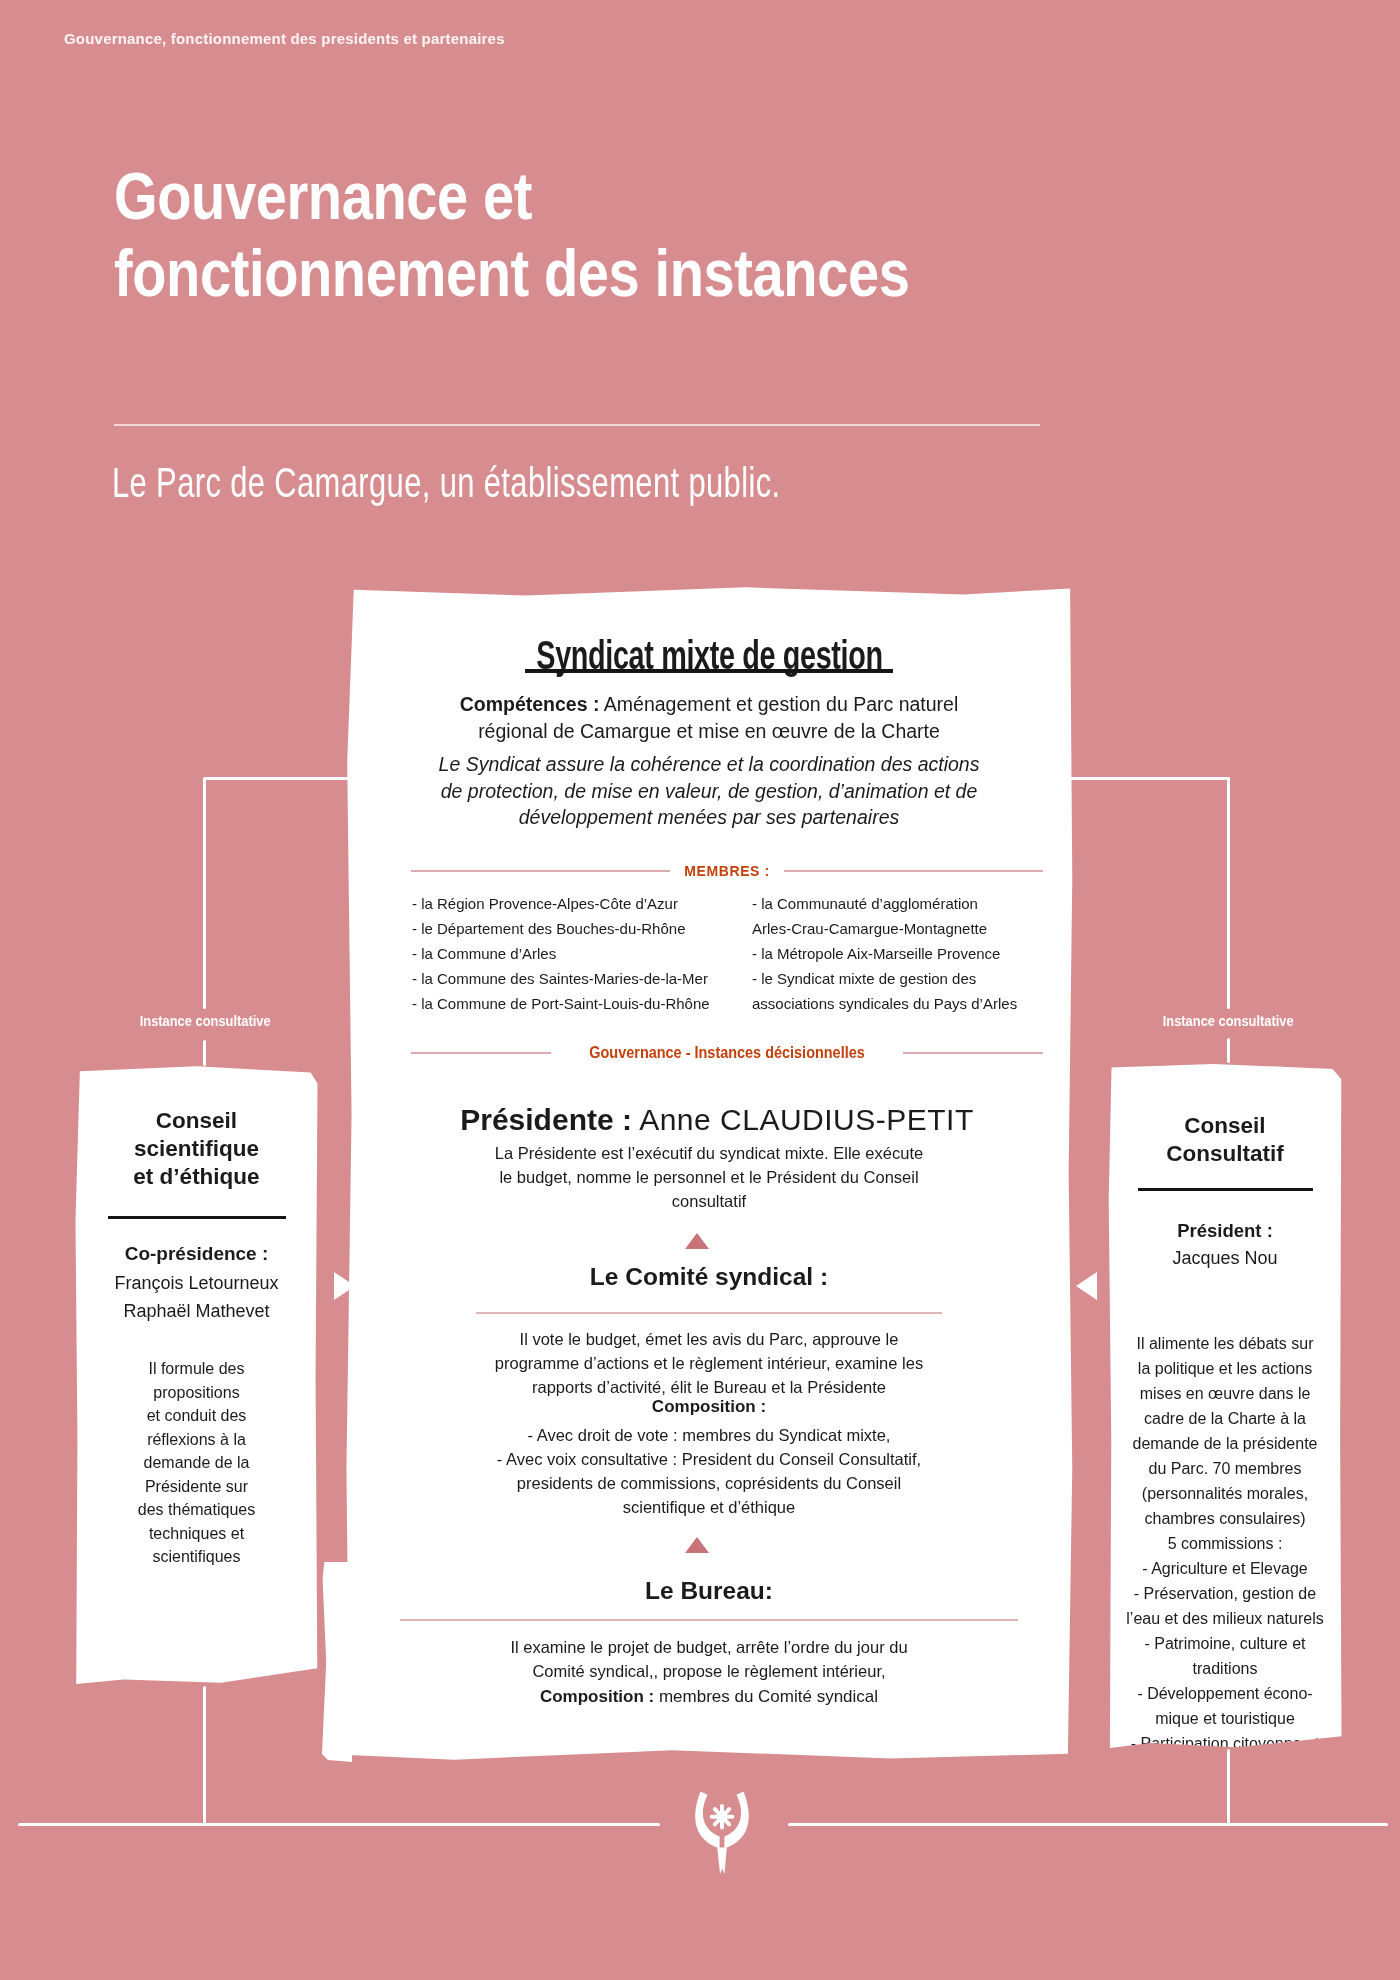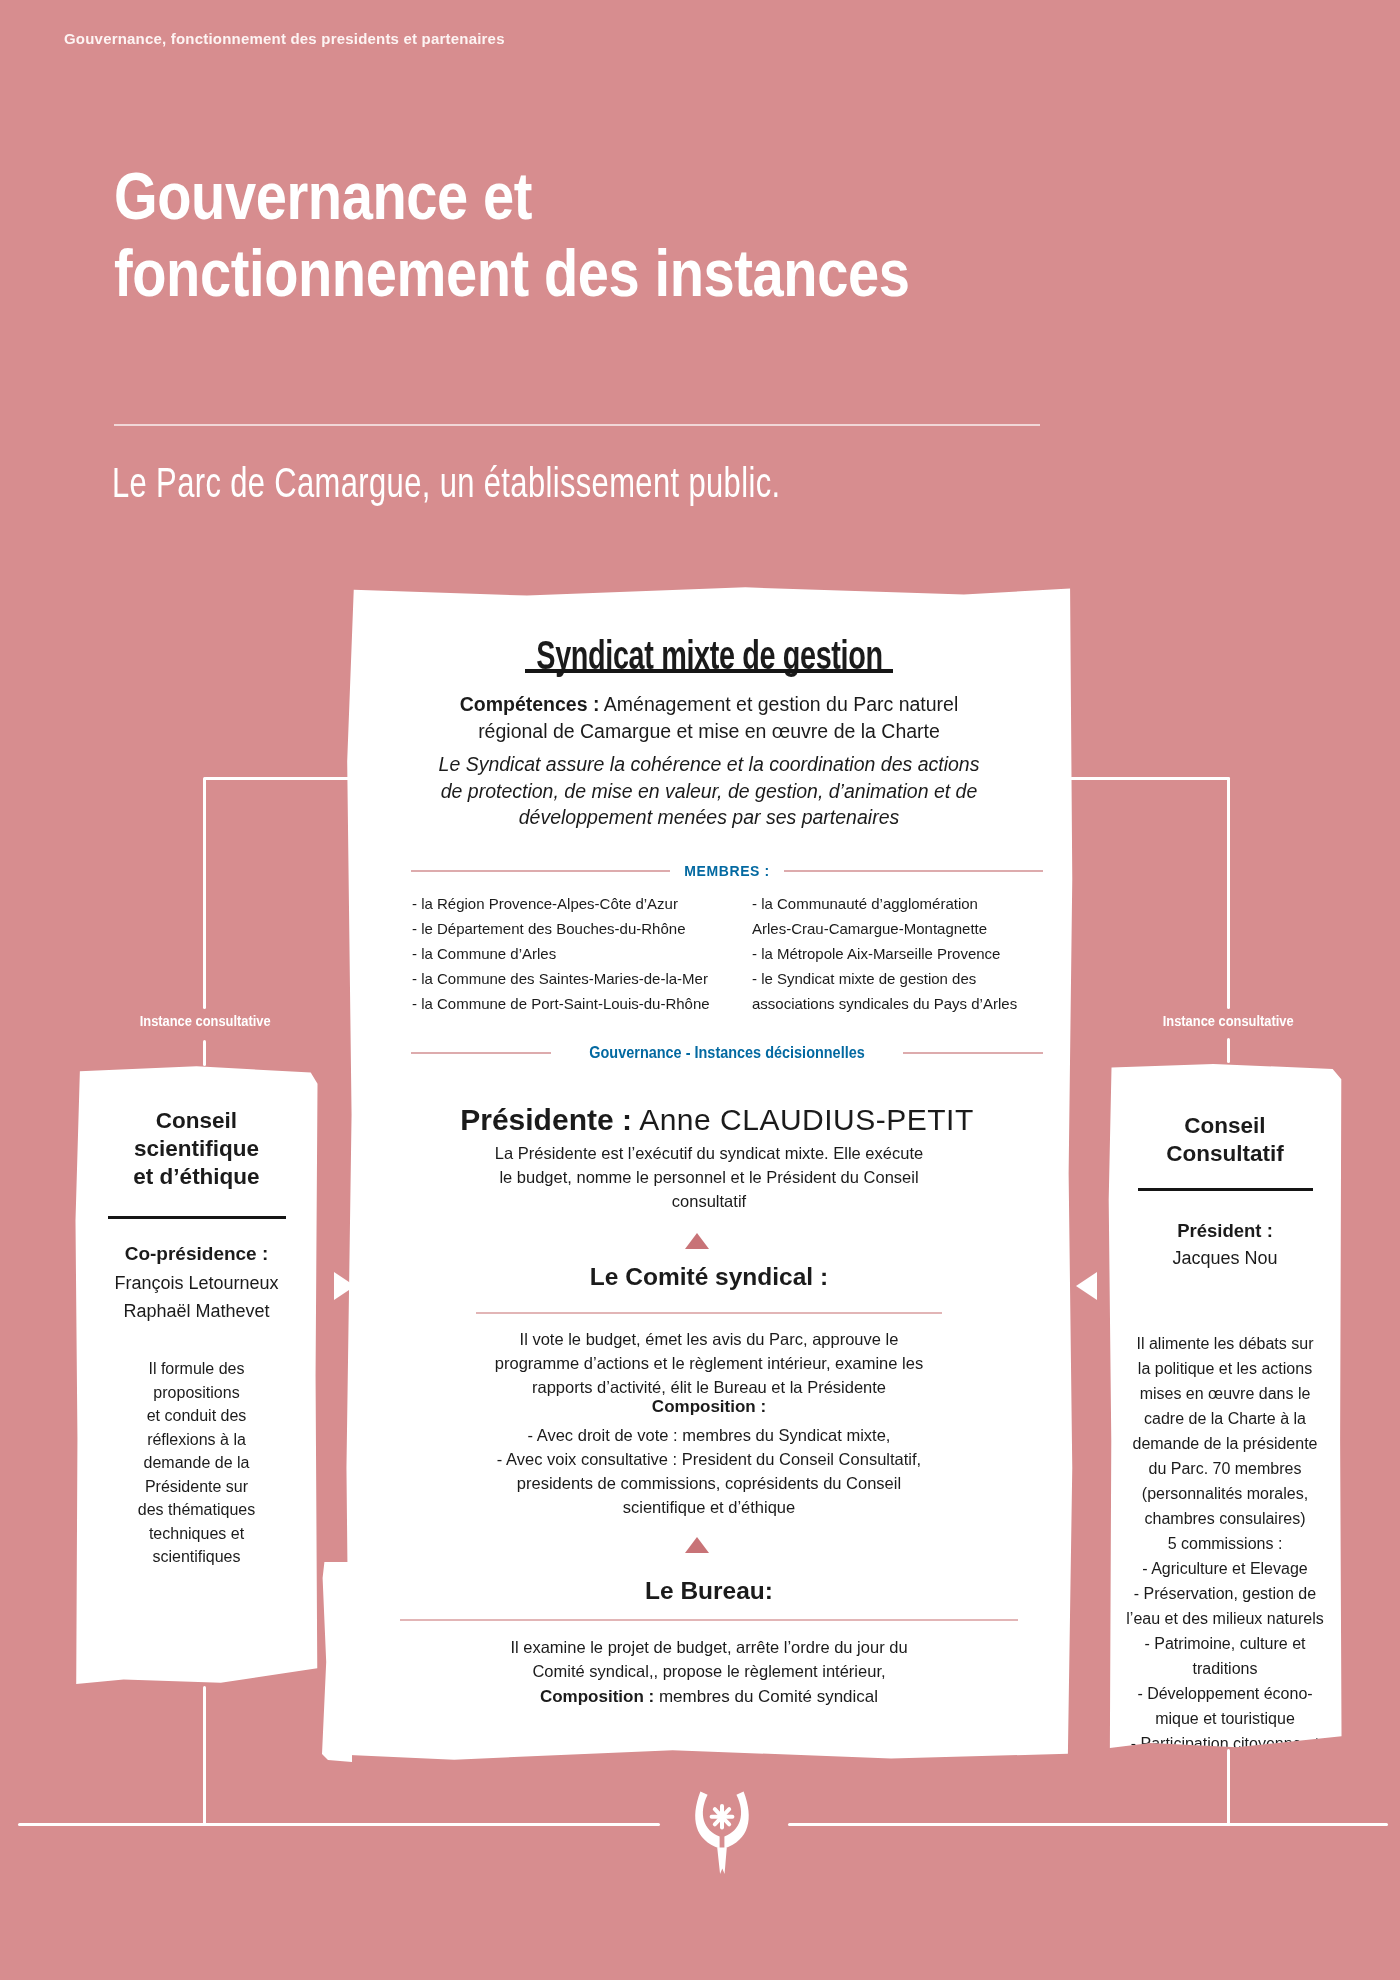--- a/index.html
+++ b/index.html
@@ -27,21 +27,21 @@
   
   .central-box{left:345px; top:585px; width:728px; height:1177px;
     clip-path:polygon(1.2% .4%,25% .9%,55% .2%,85% .8%,99.6% .3%,99.9% 25%,99.4% 50%,99.9% 75%,99.3% 99.3%,75% 99.7%,45% 99%,15% 99.8%,.6% 99.4%,.2% 75%,.9% 45%,.3% 15%);}
   .central-tab{left:322px; top:1562px; width:30px; height:200px; background:#fff;
     clip-path:polygon(8% 0,100% 0,100% 100%,20% 99%,0 96%,14% 50%,2% 8%);}
   .c-title{left:0; right:0; top:48px; font-size:40px; font-weight:700; letter-spacing:-.5px;}
   .c-title .condensed{transform:scaleX(0.72);}
   .c-title-rule{left:180px; top:84px; width:368px; height:4px; background:#151515;}
   .c-competences{left:40px; right:40px; top:106px; font-size:19.5px; line-height:27px;}
   .c-mission{left:30px; right:30px; top:166px; font-size:19.5px; line-height:26.5px; font-style:italic;}
-  .divider{position:absolute; display:flex; align-items:center; gap:14px; color:#0369a1; font-weight:700;}
+  .divider{position:absolute; display:flex; align-items:center; gap:14px; color:#c2410c; font-weight:700;}
   .divider::before,.divider::after{content:""; flex:1; height:2px; background:#ddabad;}
   .d-membres{left:66px; right:30px; top:278px; font-size:14px; letter-spacing:.6px;}
   .d-gouv{left:66px; right:30px; top:458px; font-size:17px;}
   .members-col{position:absolute; top:306px; font-size:15px; line-height:25px;}
   .col1{left:67px; width:335px;}
   .col2{left:407px; width:300px;}
   .c-presidente{left:16px; right:0; top:518px; font-size:30px;}
   .c-presidente .lbl{font-weight:700;}
   .c-presidente .nm{font-weight:400; letter-spacing:.5px;}
   .para{position:absolute; font-size:16.5px; line-height:24px;}

